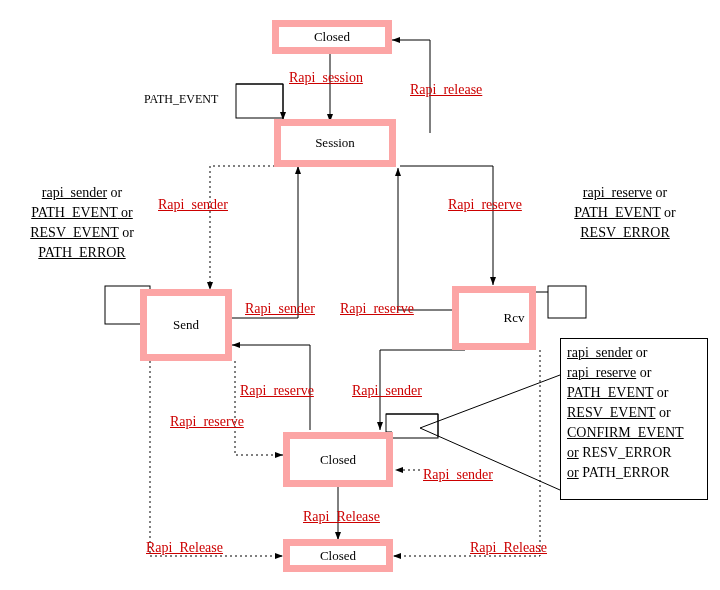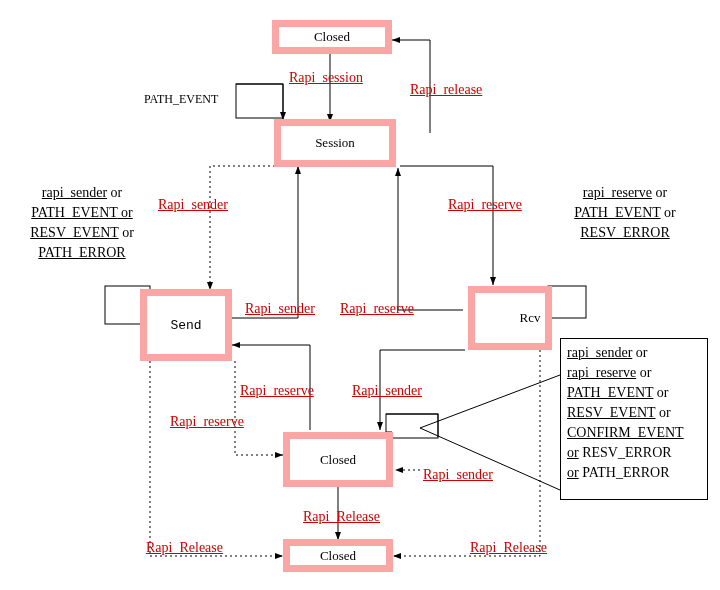--- a/index.html
+++ b/index.html
@@ -129,25 +129,25 @@
   </svg>
 
   <div class="node" style="left:272px; top:20px; width:120px; height:34px;">
     <span>Closed</span>
   </div>
 
   <div class="node" style="left:274px; top:119px; width:122px; height:48px;">
     <span>Session</span>
   </div>
 
-  <div class="node" style="left:140px; top:289px; width:92px; height:72px;font-family:Liberation Mono, monospace;">
+  <div class="node" style="left:140px; top:289px; width:92px; height:72px;">
     <span>Send</span>
   </div>
 
-  <div class="node" style="left:468px; top:286px; width:84px; height:64px;padding-left:40px;">
+  <div class="node" style="left:452px; top:286px; width:84px; height:64px;padding-left:40px;">
     <span>Rcv</span>
   </div>
 
   <div class="node" style="left:283px; top:432px; width:110px; height:55px;">
     <span>Closed</span>
   </div>
 
   <div class="node" style="left:283px; top:539px; width:110px; height:33px;">
     <span>Closed</span>
   </div>

